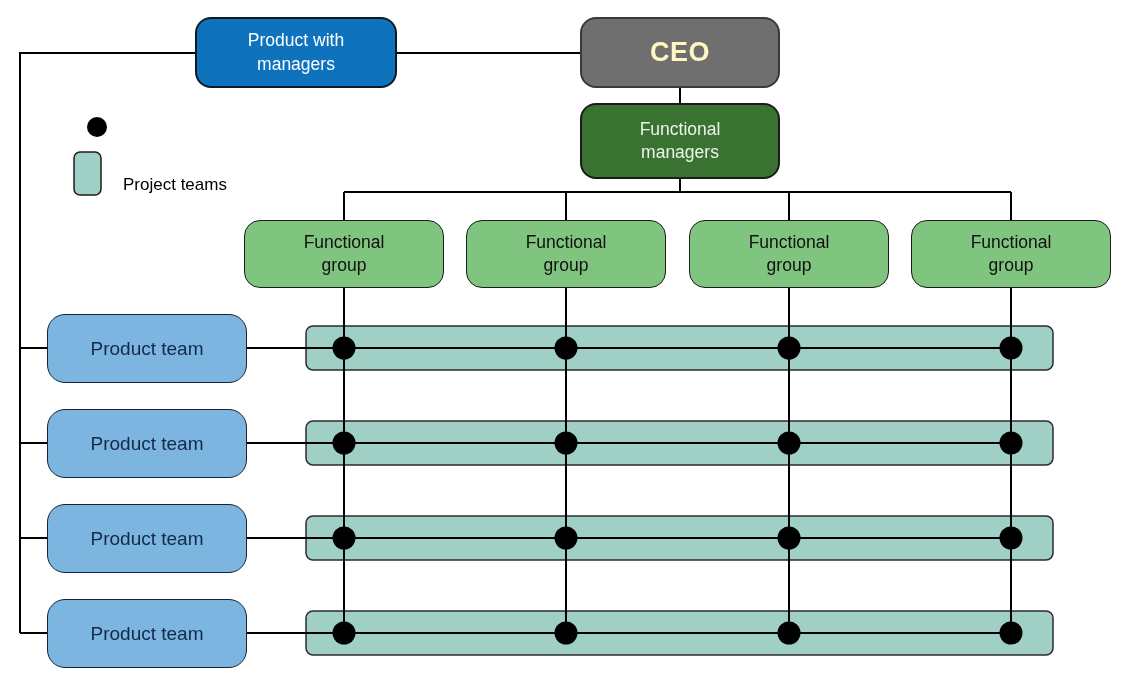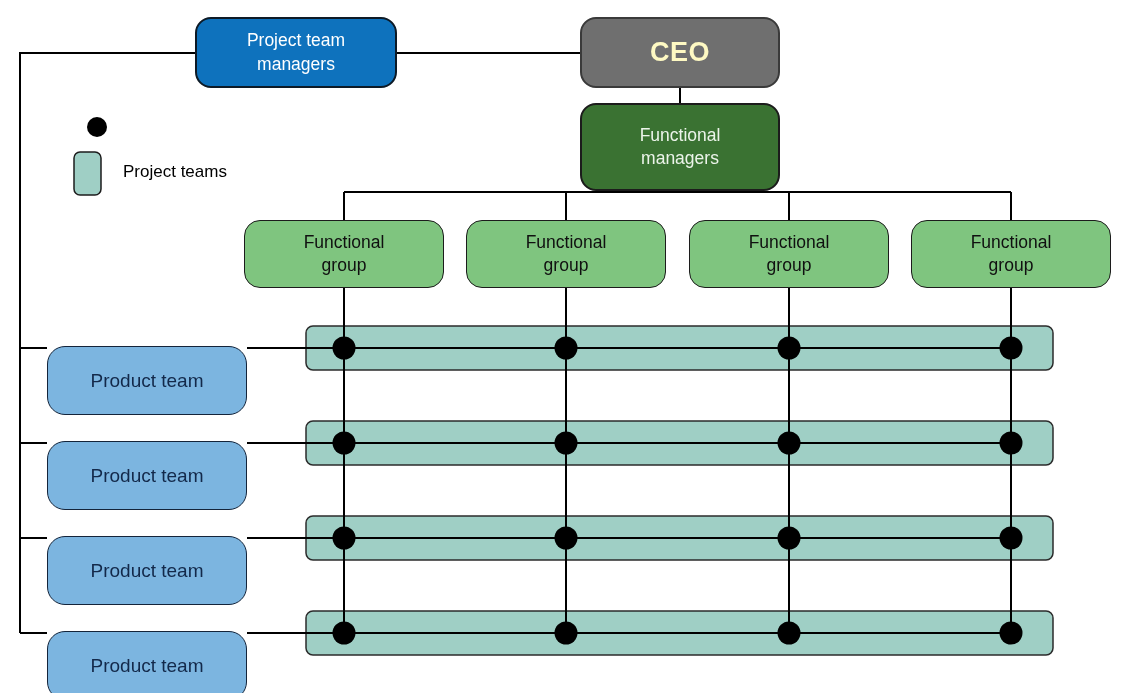--- a/index.html
+++ b/index.html
@@ -9,26 +9,26 @@
   }
   #wires{position:absolute;left:0;top:0;z-index:0;}
   .node{
     position:absolute;z-index:2;display:flex;align-items:center;justify-content:center;
     text-align:center;border-radius:16px;box-sizing:border-box;line-height:1.32;
   }
   .node-ptm{left:195px;top:17px;width:202px;height:71px;border:2px solid #0d1a26;
     color:#ffffff;font-size:17.5px;padding:0 24px;}
   .node-ceo{left:580px;top:17px;width:200px;height:71px;border:2px solid #3a3a3a;
     color:#fef9c3;font-size:27px;font-weight:bold;letter-spacing:.5px;}
-  .node-fm{left:580px;top:103px;width:200px;height:88px;border:2px solid #1c1c1c;
+  .node-fm{left:580px;top:103px;width:200px;height:76px;border:2px solid #1c1c1c;
     color:#ecf4ea;font-size:17.5px;padding:16px 34px;}
   .node-fg{top:220px;width:200px;height:68px;border:1.5px solid #1c1c1c;
     color:#101010;font-size:17.5px;padding:16px 44px;}
   .node-pt{left:47px;width:200px;height:69px;border:1.5px solid #14243a;border-radius:18px;
-    color:#13294a;font-size:19px;margin-top:32px;}
+    color:#13294a;font-size:19px;}
   .legend-label{
     position:absolute;left:123px;z-index:2;height:22px;display:flex;align-items:center;
     color:#000000;font-size:17px;
   }
 </style>
 </head>
 <body>
 
 <div id="stage">
 
@@ -62,31 +62,31 @@
       <circle cx="344" cy="633" r="11.5" fill="#000000"></circle>
       <circle cx="566" cy="633" r="11.5" fill="#000000"></circle>
       <circle cx="789" cy="633" r="11.5" fill="#000000"></circle>
       <circle cx="1011" cy="633" r="11.5" fill="#000000"></circle>
     </g>
 
     <circle cx="97" cy="127" r="10" fill="#000000"></circle>
     <rect x="74" y="152" width="27" height="43" rx="6" stroke="#1c1c1c" stroke-width="1.5" fill="#9FCFC5"></rect>
   </svg>
 
-  <div class="node node-ptm" style="background-color: rgb(14, 114, 189);">Project team managers</div>
+  <div class="node node-ptm" style="background-color: rgb(14, 114, 189);">Product with managers</div>
 
   <div class="node node-ceo" style="background-color: rgb(111, 111, 111);">CEO</div>
 
   <div class="node node-fm" style="background-color: rgb(58, 114, 50);">Functional managers</div>
 
   <div class="node node-fg" style="left: 244px; background-color: rgb(127, 197, 127);">Functional group</div>
   <div class="node node-fg" style="left: 466px; background-color: rgb(127, 197, 127);">Functional group</div>
   <div class="node node-fg" style="left: 689px; background-color: rgb(127, 197, 127);">Functional group</div>
   <div class="node node-fg" style="left: 911px; background-color: rgb(127, 197, 127);">Functional group</div>
 
   <div class="node node-pt" style="top: 314px; background-color: rgb(124, 181, 224);">Product team</div>
   <div class="node node-pt" style="top: 409px; background-color: rgb(124, 181, 224);">Product team</div>
   <div class="node node-pt" style="top: 504px; background-color: rgb(124, 181, 224);">Product team</div>
   <div class="node node-pt" style="top: 599px; background-color: rgb(124, 181, 224);">Product team</div>
 
-  <div class="legend-label" style="top:161px">Project teams</div>
+  <div class="legend-label" style="top:174px">Project teams</div>
 
 </div>
 
 </body></html>

